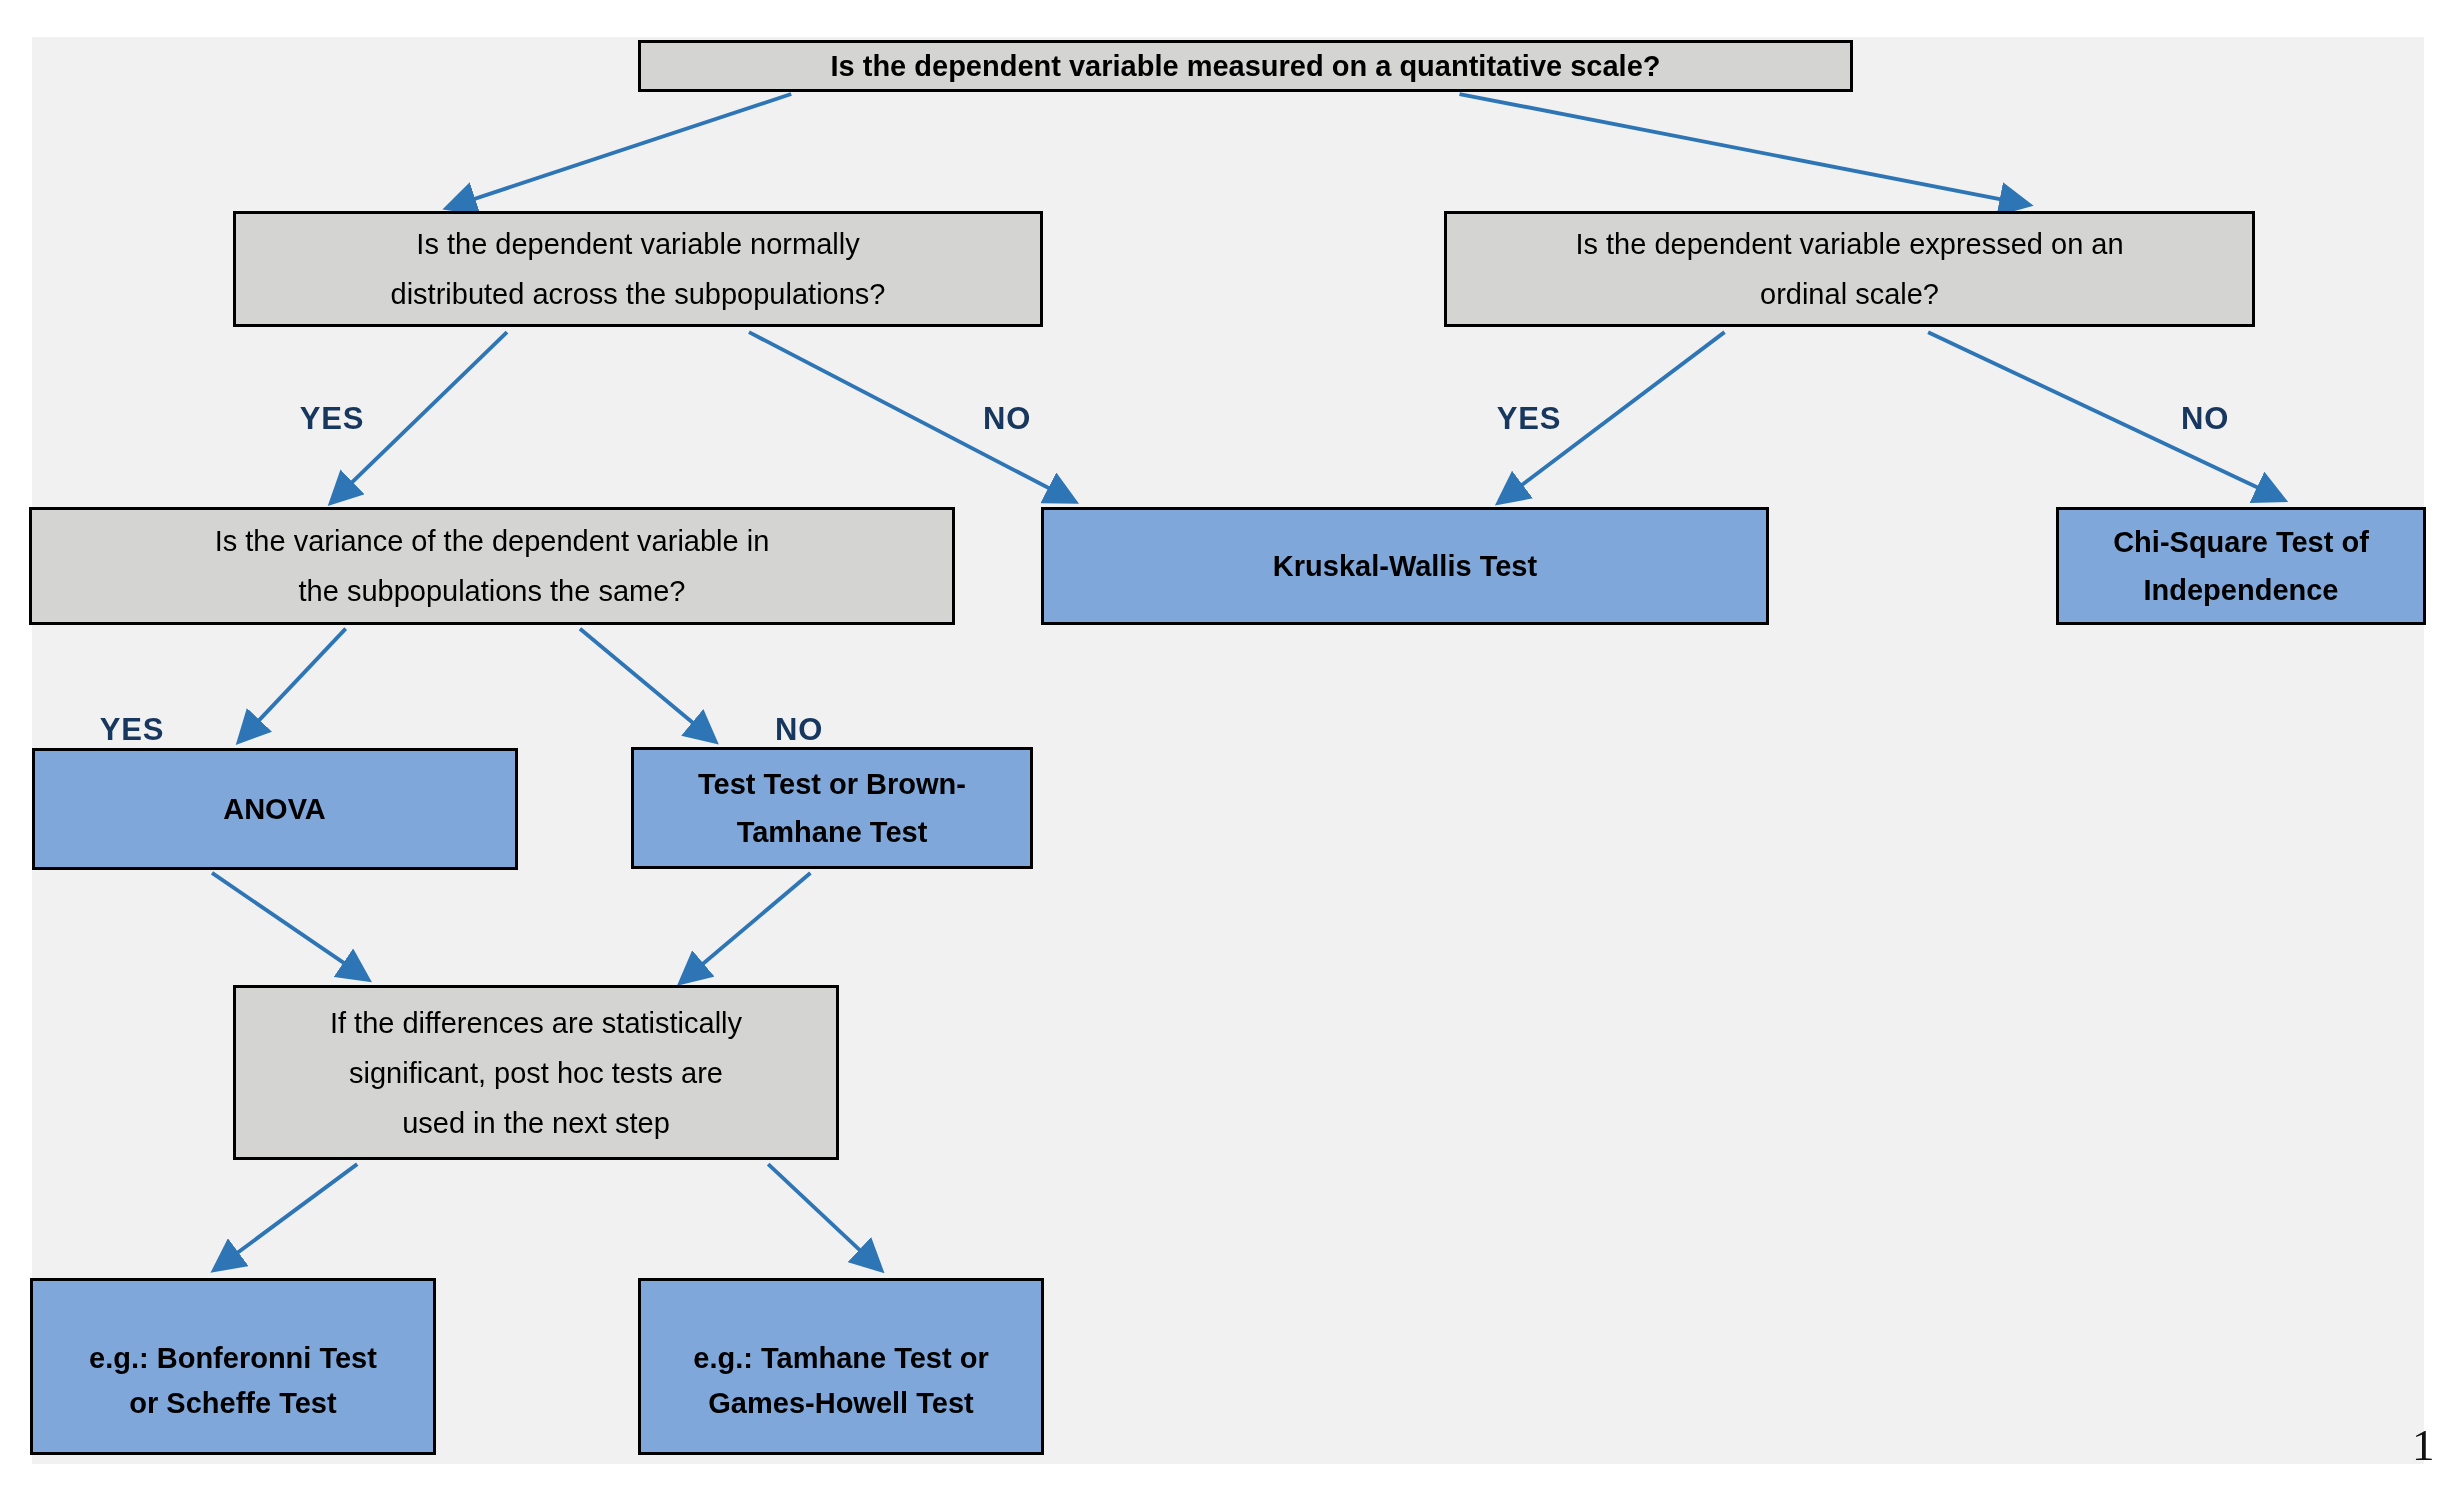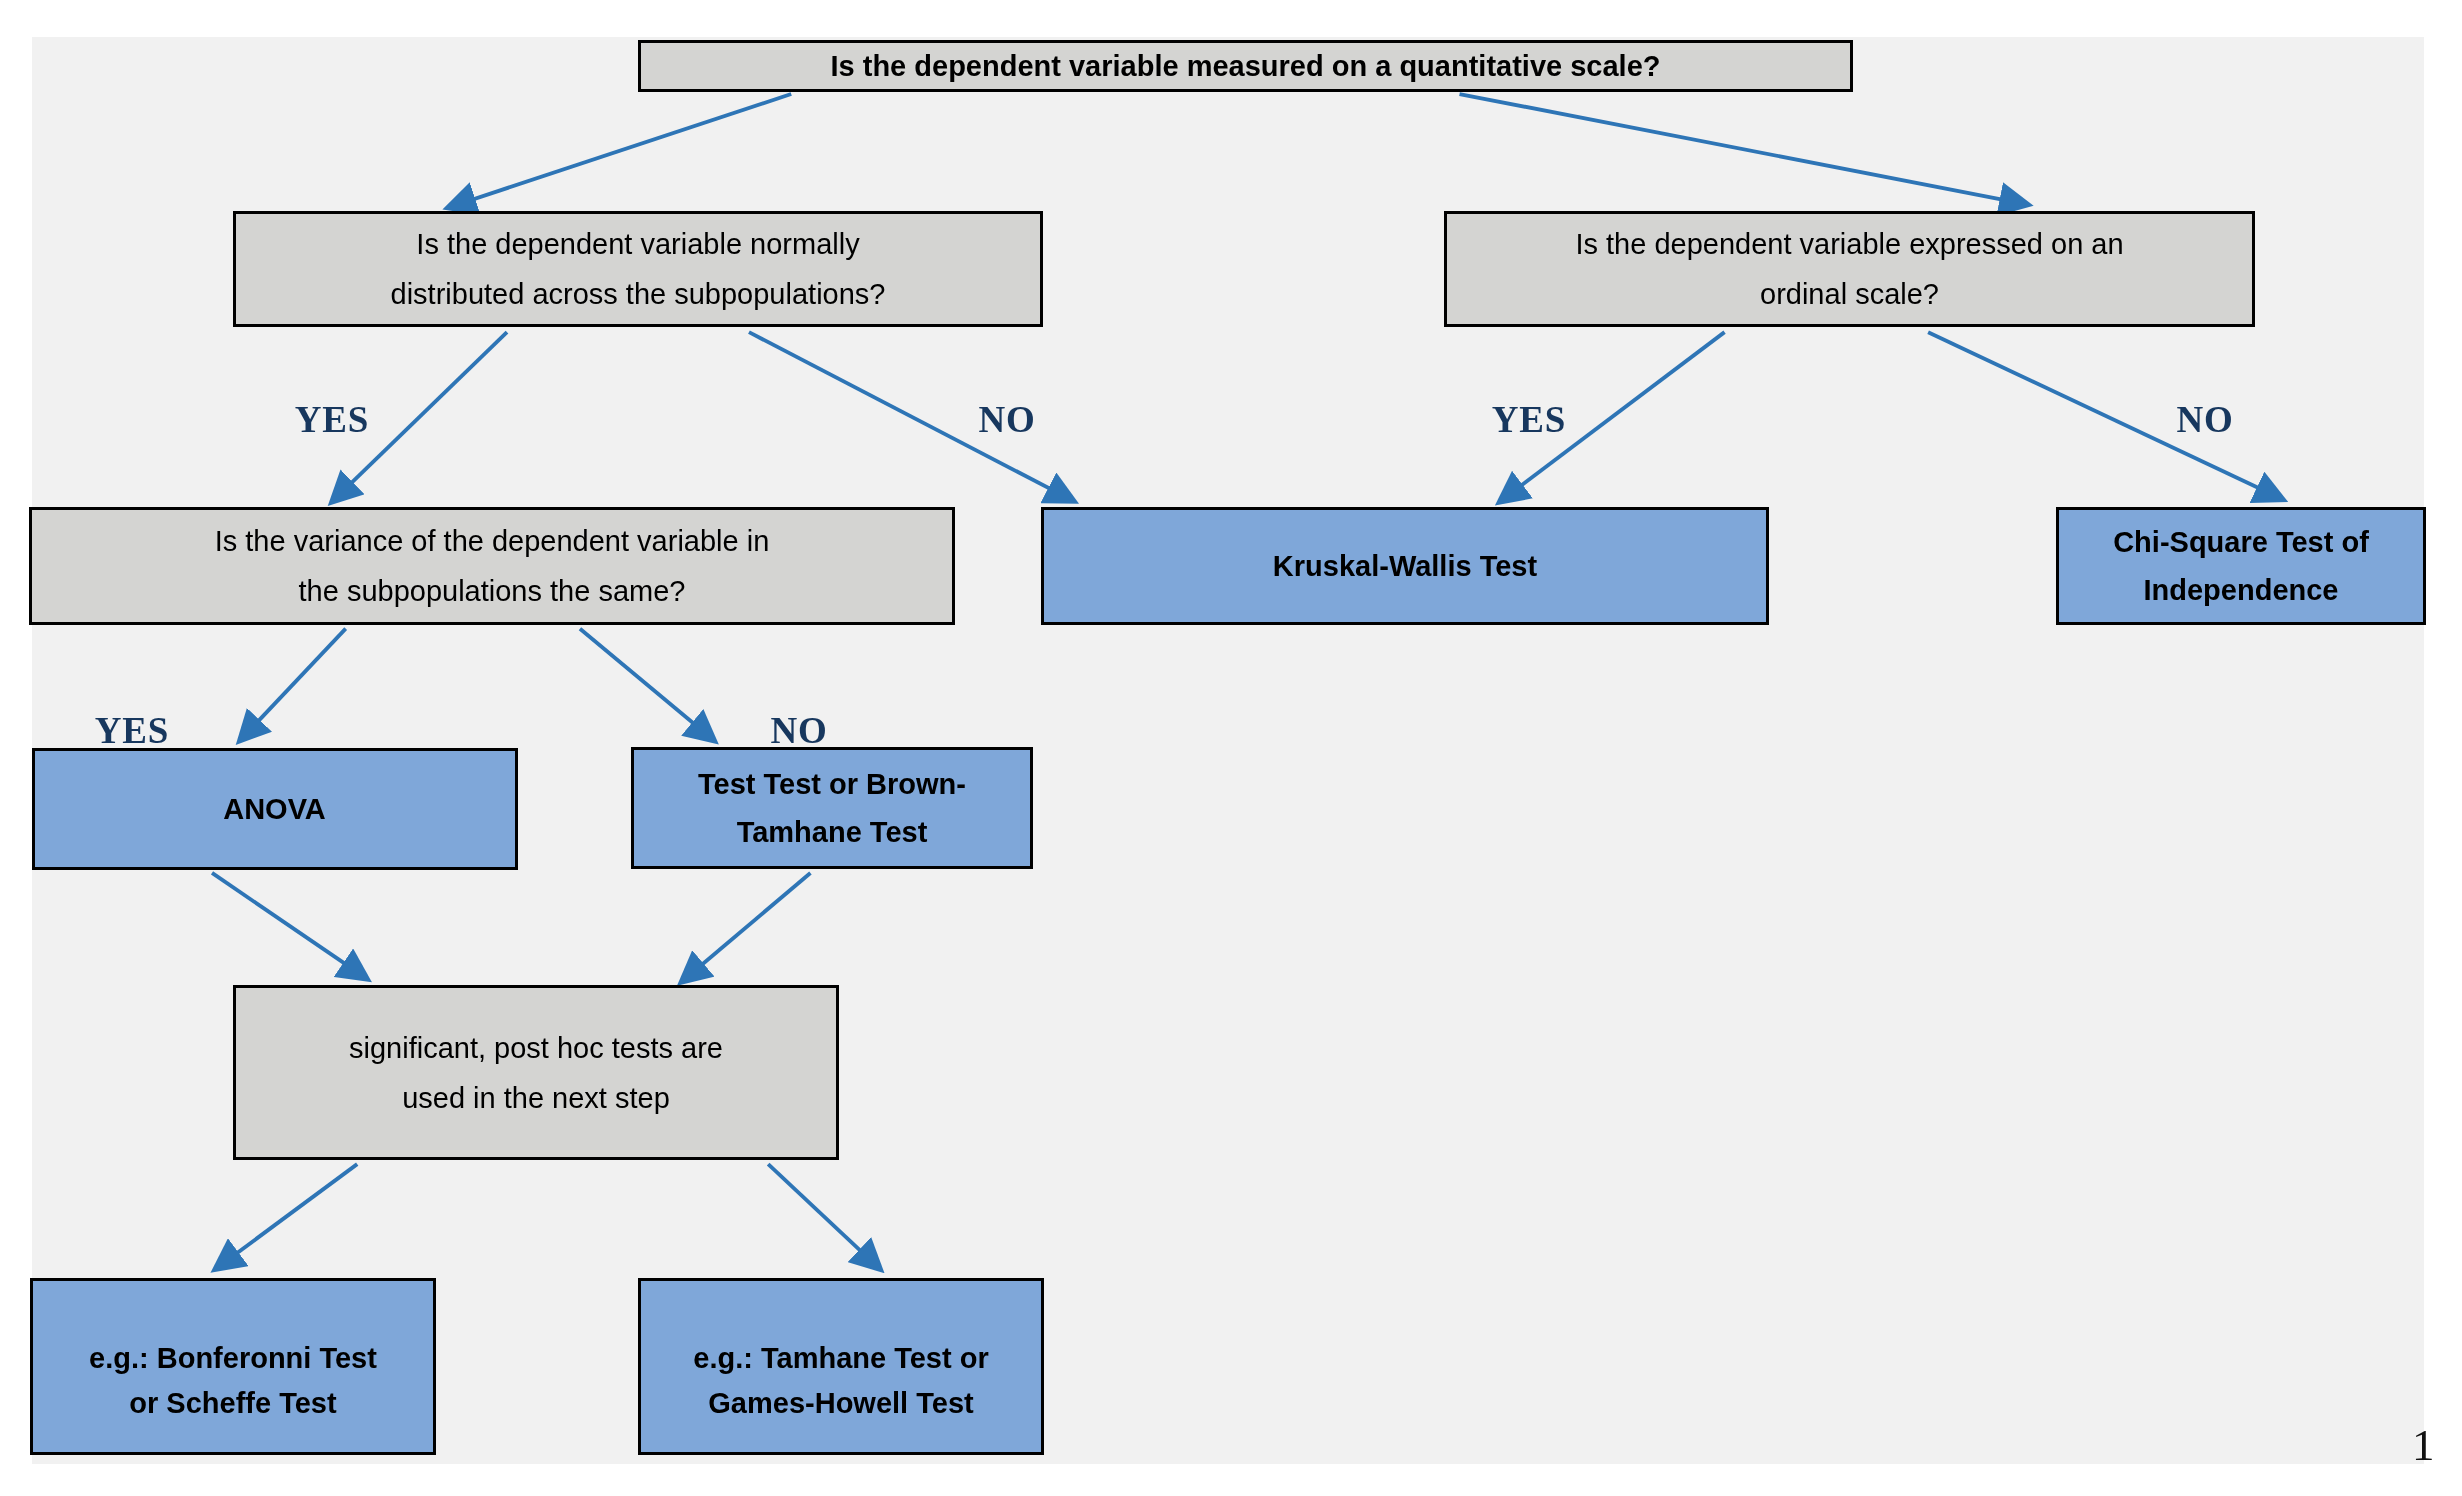--- a/index.html
+++ b/index.html
@@ -37,22 +37,22 @@
   }
   .q{background:var(--question-fill);font-size:29px;font-weight:normal}
   .q .line{line-height:50px}
   .r{background:var(--result-fill);font-size:29px;font-weight:bold}
   .r .line{line-height:48px}
   .bold{font-weight:bold}
   .bottom-anchored{justify-content:flex-end;padding-bottom:26px}
   .bottom-anchored .line{line-height:45px}
   .branch-label{
     position:absolute;transform:translate(-50%,-50%);
-    font-size:37px;font-weight:bold;color:var(--label);
-    letter-spacing:0.8px;white-space:nowrap;font-family:Liberation Serif, serif;
+    font-size:31px;font-weight:bold;color:var(--label);
+    letter-spacing:0.8px;white-space:nowrap;
   }
   .page-number{
     position:absolute;left:2412px;top:1423px;
     font-family:"Liberation Serif",serif;
     font-size:45px;color:#111111;line-height:45px;
   }
 </style>
 </head>
 <body>
 
@@ -117,20 +117,21 @@
 <div class="node r" style="left:31.5px;top:748px;width:486px;height:122px">
   <div class="line">ANOVA</div>
 </div>
 
 <div class="node r" style="left:631px;top:747px;width:402px;height:122px">
   <div class="line">Test Test or Brown-</div>
   <div class="line">Tamhane Test</div>
 </div>
 
 <div class="node q" style="left:233px;top:985px;width:606px;height:175px">
+  <div class="line">If the differences are statistically</div>
   <div class="line">significant, post hoc tests are</div>
   <div class="line">used in the next step</div>
 </div>
 
 <div class="node r bottom-anchored" style="left:30px;top:1278px;width:406px;height:177px">
   <div class="line">e.g.: Bonferonni Test</div>
   <div class="line">or Scheffe Test</div>
 </div>
 
 <div class="node r bottom-anchored" style="left:638px;top:1278px;width:406px;height:177px">

